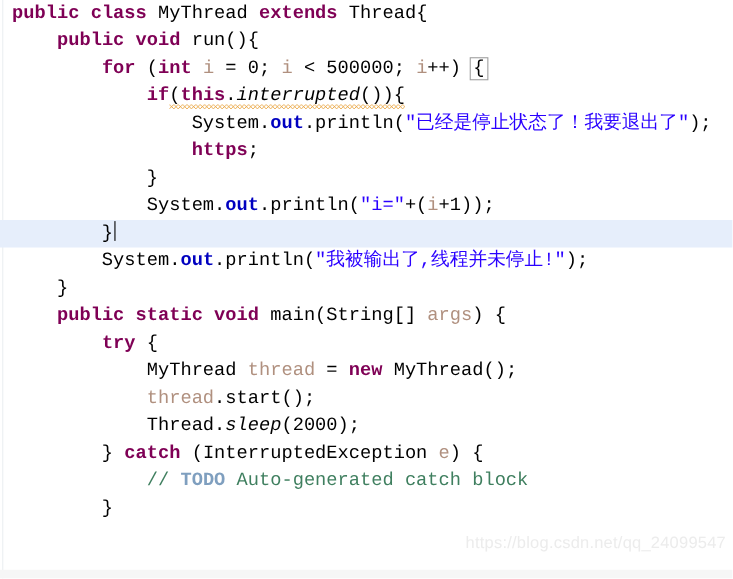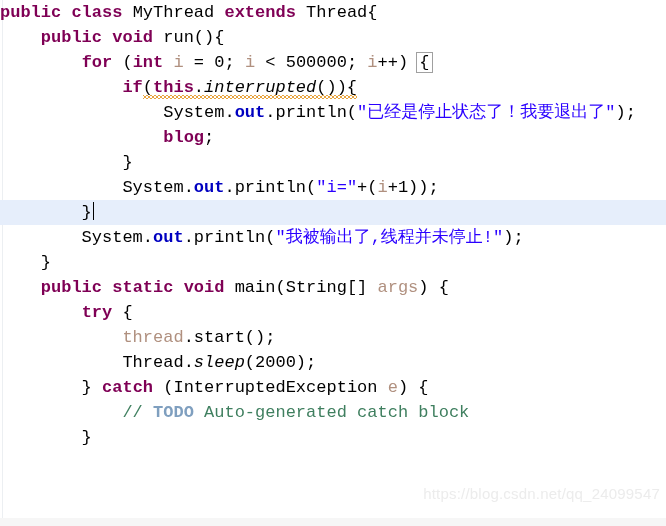--- a/index.html
+++ b/index.html
@@ -42,21 +42,21 @@
   }
 
   .line {
     position: relative;
     height: 25px;
     line-height: 25px;
     white-space: pre;
     font-size: 17px;
     font-family: "Liberation Mono", "DejaVu Sans Mono", monospace;
     color: #000000;
-    padding-left: 0;
+    padding-left: 11px;
     box-sizing: border-box;
   }
   .line.highlight {
     background: #e6eefb;
   }
 
   
   .kw        { color: #7f0055; font-weight: bold; }
   .plain     { color: #000000; }
   .str       { color: #2a00ff; }
@@ -131,28 +131,29 @@
 <body>
 
 <div id="editor">
   <div class="gutter-rule"></div>
   <div class="code-area" id="code-area">
       <div class="line"><span class="kw">public</span><span class="plain"> </span><span class="kw">class</span><span class="plain"> MyThread </span><span class="kw">extends</span><span class="plain"> Thread{</span></div>
       <div class="line"><span class="plain">    </span><span class="kw">public</span><span class="plain"> </span><span class="kw">void</span><span class="plain"> run(){</span></div>
       <div class="line"><span class="plain">        </span><span class="kw">for</span><span class="plain"> (</span><span class="kw">int</span><span class="plain"> </span><span class="local">i</span><span class="plain"> = 0; </span><span class="local">i</span><span class="plain"> &lt; 500000; </span><span class="local">i</span><span class="plain">++) </span><span class="brace-box">{</span></div>
       <div class="line"><span class="plain">            </span><span class="kw">if</span><span class="squiggle"><span class="plain">(</span><span class="kw">this</span><span class="plain">.</span><span class="statmeth-it">interrupted</span><span class="plain">()){</span></span></div>
       <div class="line"><span class="plain">                System.</span><span class="field">out</span><span class="plain">.println(</span><span class="str">"已经是停止状态了！我要退出了"</span><span class="plain">);</span></div>
-      <div class="line"><span class="plain">                </span><span class="kw">blog</span><span class="plain">;</span></div>
+      <div class="line"><span class="plain">                </span><span class="kw">https</span><span class="plain">;</span></div>
       <div class="line"><span class="plain">            }</span></div>
       <div class="line"><span class="plain">            System.</span><span class="field">out</span><span class="plain">.println(</span><span class="str">"i="</span><span class="plain">+(</span><span class="local">i</span><span class="plain">+1));</span></div>
       <div class="line highlight"><span class="plain">        }</span><span class="caret"></span></div>
       <div class="line"><span class="plain">        System.</span><span class="field">out</span><span class="plain">.println(</span><span class="str">"我被输出了,线程并未停止!"</span><span class="plain">);</span></div>
       <div class="line"><span class="plain">    }</span></div>
       <div class="line"><span class="plain">    </span><span class="kw">public</span><span class="plain"> </span><span class="kw">static</span><span class="plain"> </span><span class="kw">void</span><span class="plain"> main(String[] </span><span class="param">args</span><span class="plain">) {</span></div>
       <div class="line"><span class="plain">        </span><span class="kw">try</span><span class="plain"> {</span></div>
+      <div class="line"><span class="plain">            MyThread </span><span class="local">thread</span><span class="plain"> = </span><span class="kw">new</span><span class="plain"> MyThread();</span></div>
       <div class="line"><span class="plain">            </span><span class="local">thread</span><span class="plain">.start();</span></div>
       <div class="line"><span class="plain">            Thread.</span><span class="statmeth-it">sleep</span><span class="plain">(2000);</span></div>
       <div class="line"><span class="plain">        } </span><span class="kw">catch</span><span class="plain"> (InterruptedException </span><span class="local">e</span><span class="plain">) {</span></div>
       <div class="line"><span class="plain">            </span><span class="comment">// </span><span class="todo">TODO</span><span class="comment"> Auto-generated catch block</span></div>
       <div class="line"><span class="plain">        }</span></div>
       <div class="line"></div>
     </div>
   <div class="watermark">https://blog.csdn.net/qq_24099547</div>
   <div class="bottom-strip"></div>
 </div>

